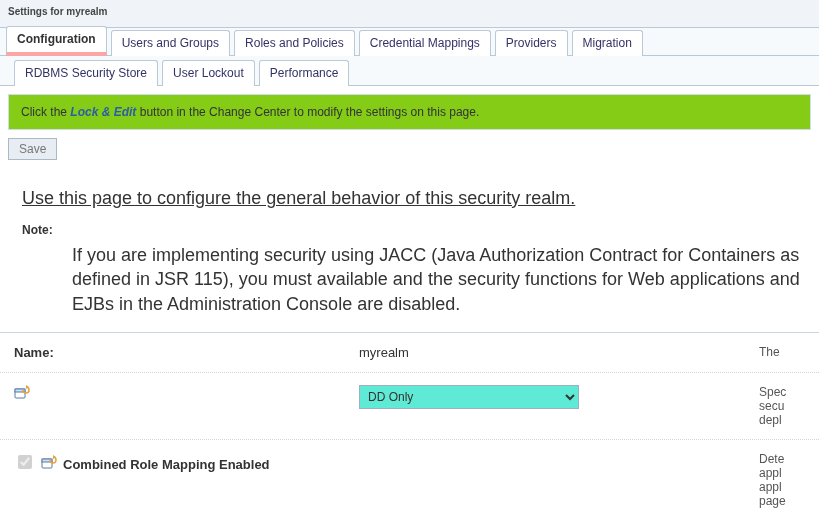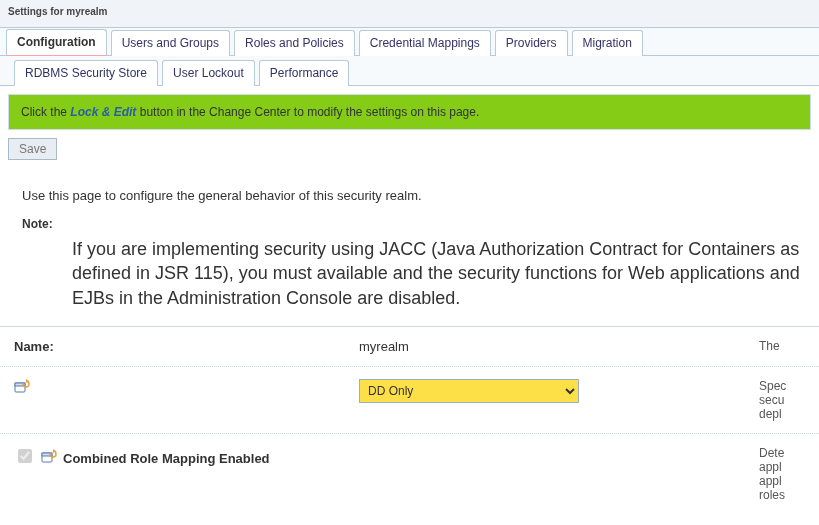--- a/index.html
+++ b/index.html
@@ -44,21 +44,21 @@
     color: #336;
     cursor: pointer;
     font-size: 12px;
     position: relative;
     top: 1px;
   }
   .tab.active {
     font-weight: bold;
     background: #fff;
     color: #333;
-    border-bottom: 1px solid #fca5a5;
+    border-bottom: 4px solid #fca5a5;
   }
   .info-bar {
     background: #84cc16;
     border: 1px solid #cdddea;
     margin: 8px;
     padding: 10px 12px;
     color: #333;
     font-size: 12px;
   }
   .info-bar .lockedit {
@@ -69,21 +69,21 @@
   .save-row { margin: 4px 8px 28px 8px; }
   .btn-save {
     background: #e7edf2;
     border: 1px solid #aab9c6;
     color: #777;
     padding: 3px 10px;
     font-size: 12px;
     cursor: default;
   }
   .body-text { padding: 0 18px 0 22px; color: #333; }
-  .intro { margin: 14px 0 14px 0; font-size: 13px; }
+  .intro { margin: 14px 0 14px 0; font-size: 18px; text-decoration: underline; }
   .note-label { font-weight: bold; font-size: 12px; margin-bottom: 6px; }
   .note-body { margin-left: 50px; font-size: 18px; line-height: 1.35; margin-bottom: 16px; }
   .form-area { }
   .form-row {
     display: flex;
     align-items: flex-start;
     border-top: 1px dotted #ccd6de;
     padding: 12px 10px 12px 14px;
   }
   .form-row.first { border-top: 1px solid #ccd6de; }
@@ -102,21 +102,21 @@
     font-size: 12px;
     color: #555;
     overflow: hidden;
     white-space: nowrap;
   }
   select.wls {
     width: 220px;
     padding: 3px 4px;
     font-size: 12px;
     border: 1px solid #9bb0c2;
-    background: #fde047;
+    background: #5eead4;
     color: #333;
   }
   input[type=checkbox].wls { width: 14px; height: 14px; }
   .icon-svg { display: inline-block; vertical-align: middle; }
 </style>
 </head>
 <body>
 
 <div class="page-title">Settings for myrealm</div>
 
@@ -195,17 +195,17 @@
           <path d="M12 0 L12 4 L15 2 Z" fill="#e6a23c"></path>
         </svg>
       </span>
       <span>Combined Role Mapping Enabled</span>
     </div>
     <div class="col-value"></div>
     <div class="col-desc">
       <div>Dete</div>
       <div>appl</div>
       <div>appl</div>
-      <div>roles</div>
+      <div>page</div>
     </div>
   </div>
 
 </div>
 
 </body></html>

